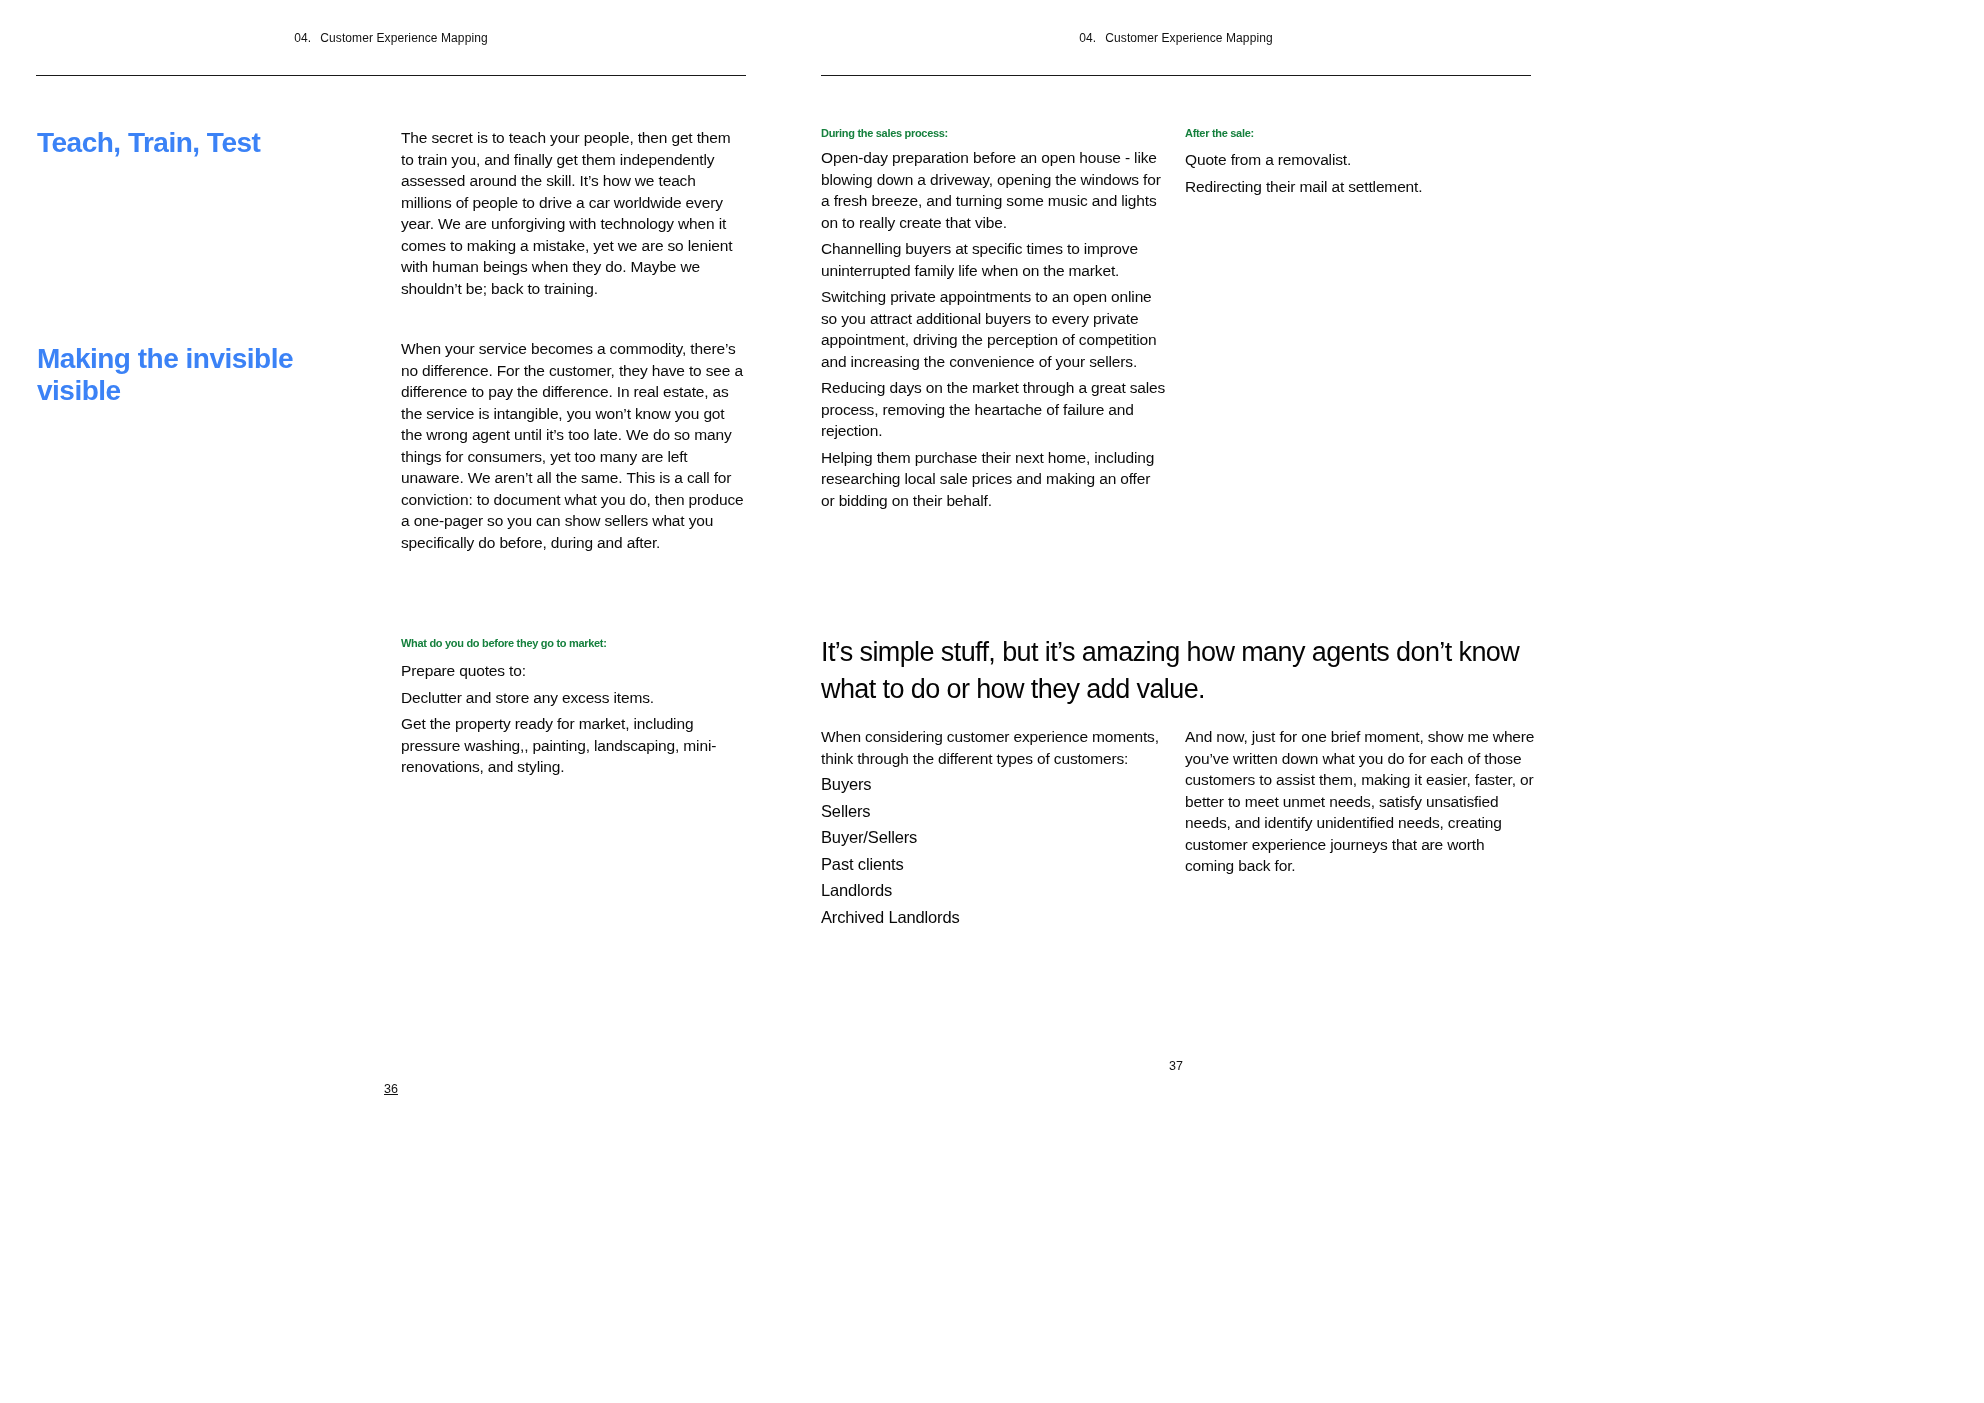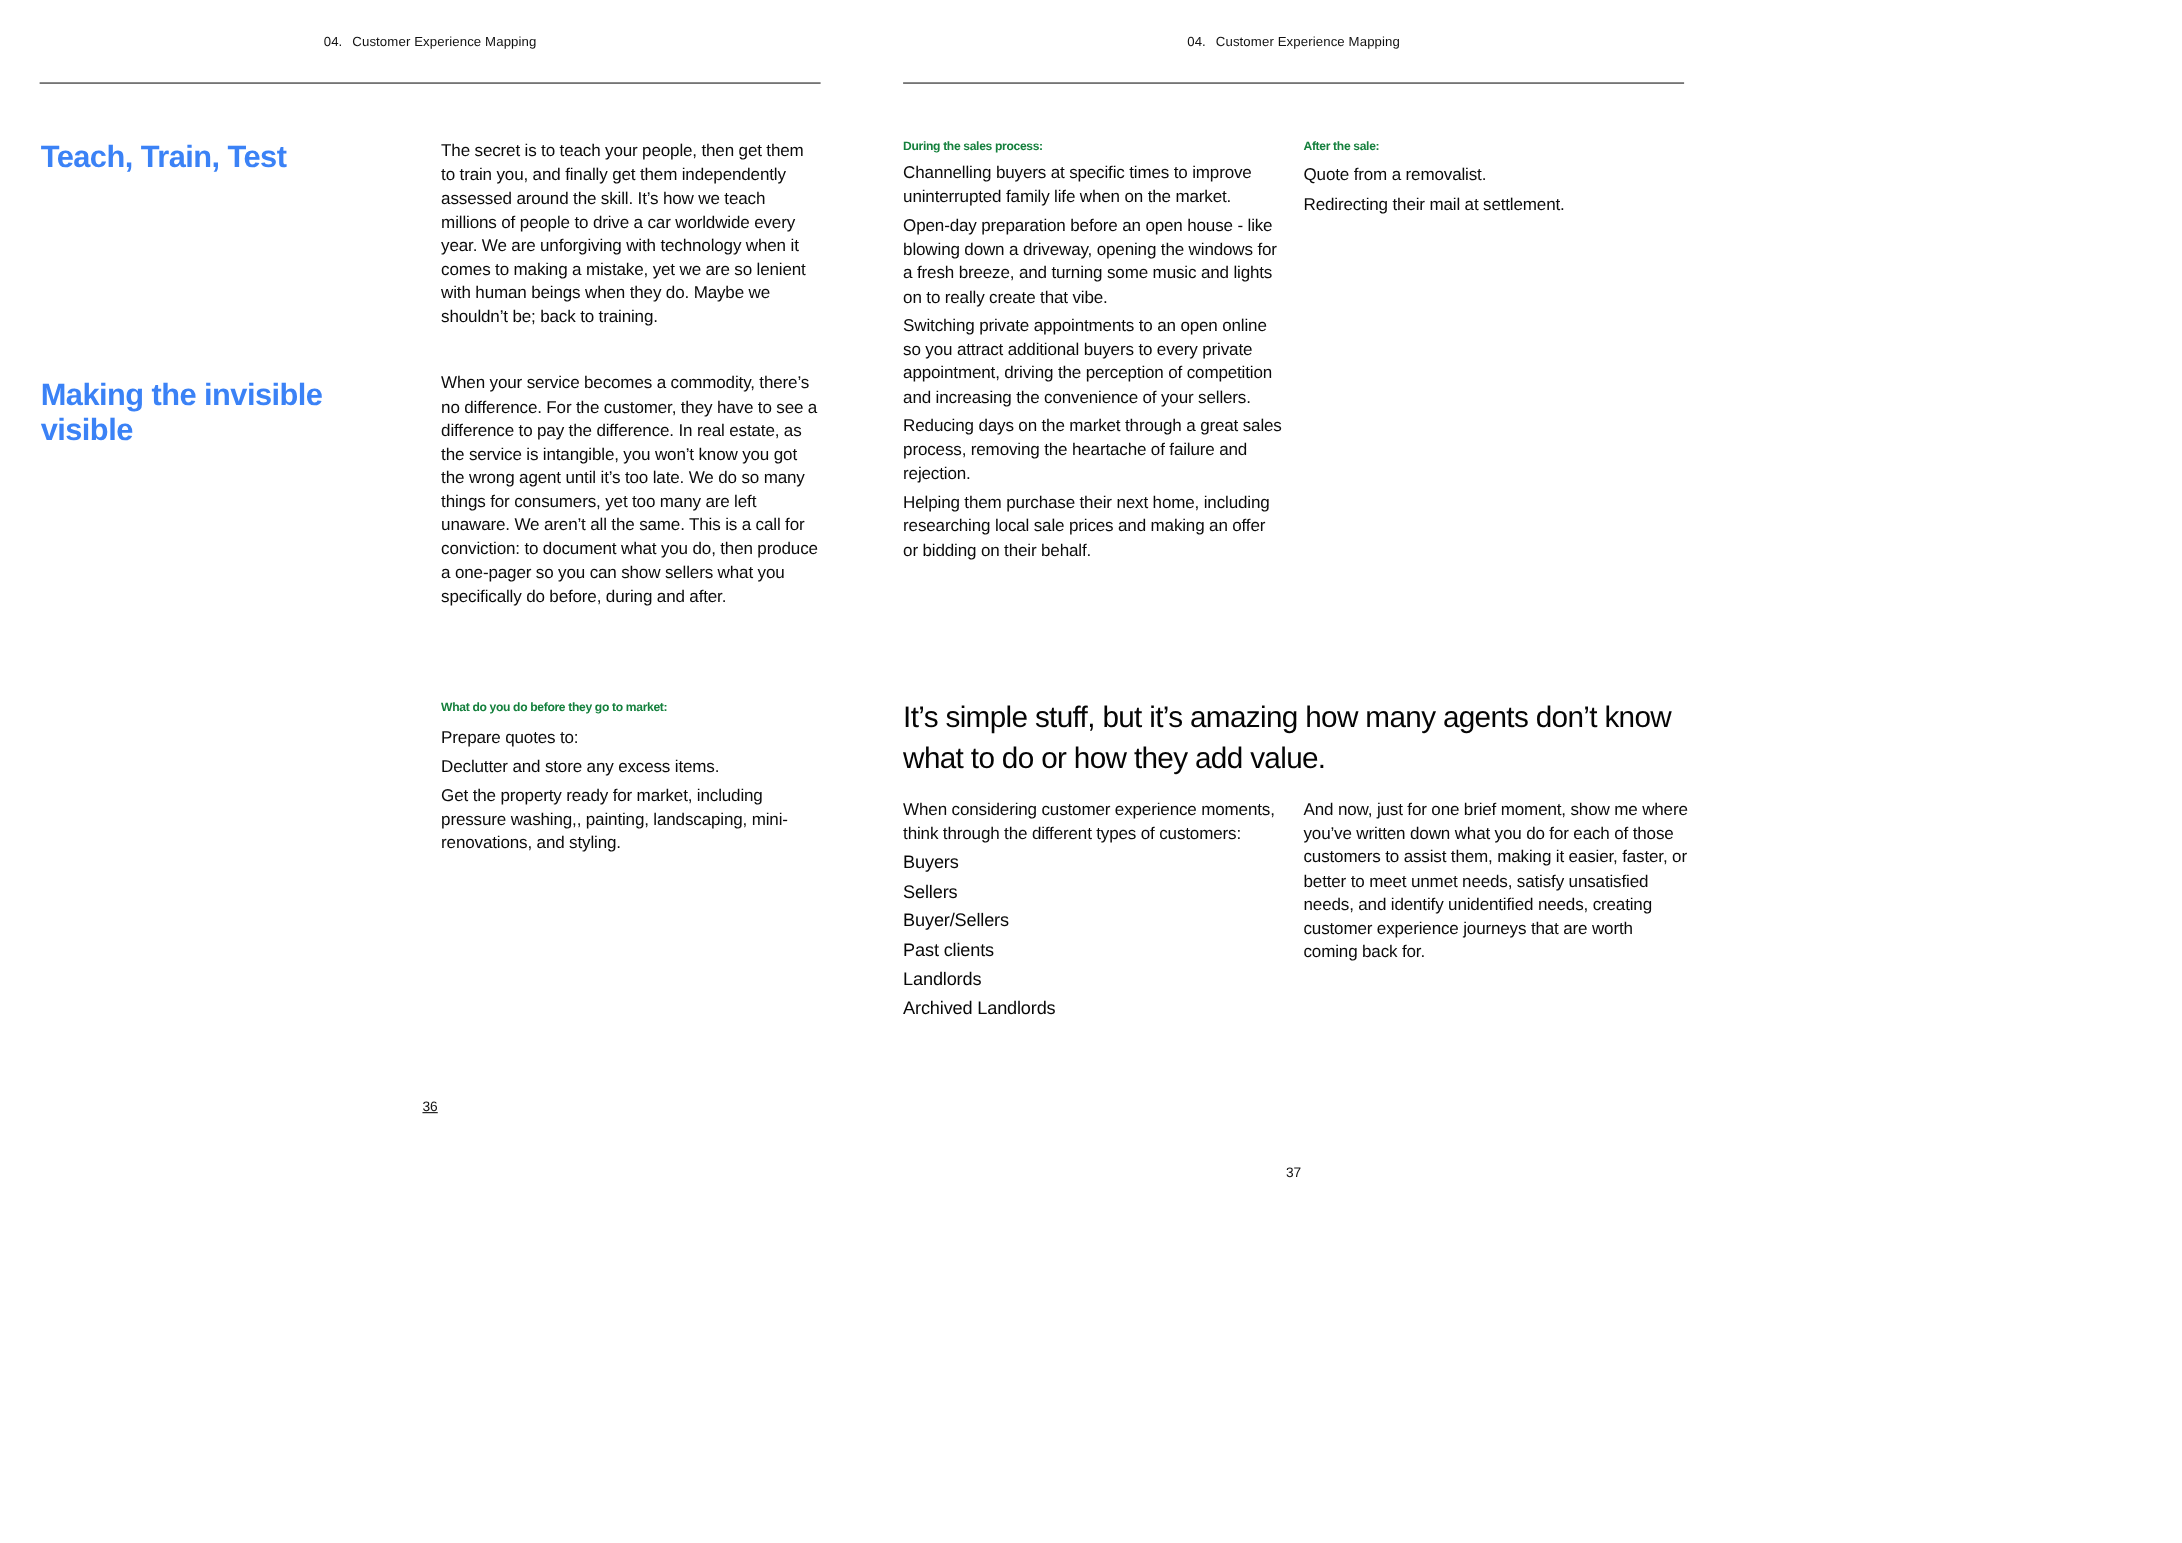--- a/index.html
+++ b/index.html
@@ -52,27 +52,27 @@
 
   <div class="abs subhead-block" style="left:401px; top:637px; width:346px;">
     <div class="subhead">What do you do before they go to market:</div>
     <div class="body-text list-stack">
       <p>Prepare quotes to:</p>
       <p>Declutter and store any excess items.</p>
       <p>Get the property ready for market, including pressure washing,, painting, landscaping, mini-renovations, and styling.</p>
     </div>
   </div>
 
-  <div class="abs pagenum" style="left:36px; top:999px; width:710px;text-decoration:underline;">36</div>
+  <div class="abs pagenum" style="left:36px; top:1082px; width:710px;text-decoration:underline;">36</div>
 
   <div class="abs subhead-block" style="left:821px; top:127px; width:346px;">
     <div class="subhead" style="margin-bottom:8px;">During the sales process:</div>
     <div class="body-text para-stack">
+      <p>Open-day preparation before an open house - like blowing down a driveway, opening the windows for a fresh breeze, and turning some music and lights on to really create that vibe.</p>
       <p>Channelling buyers at specific times to improve uninterrupted family life when on the market.</p>
-      <p>Open-day preparation before an open house - like blowing down a driveway, opening the windows for a fresh breeze, and turning some music and lights on to really create that vibe.</p>
       <p>Switching private appointments to an open online so you attract additional buyers to every private appointment, driving the perception of competition and increasing the convenience of your sellers.</p>
       <p>Reducing days on the market through a great sales process, removing the heartache of failure and rejection.</p>
       <p>Helping them purchase their next home, including researching local sale prices and making an offer or bidding on their behalf.</p>
     </div>
   </div>
 
   <div class="abs subhead-block" style="left:1185px; top:127px; width:350px;">
     <div class="subhead" style="margin-bottom:10px;">After the sale:</div>
     <div class="body-text list-stack">
       <p>Quote from a removalist.</p>

